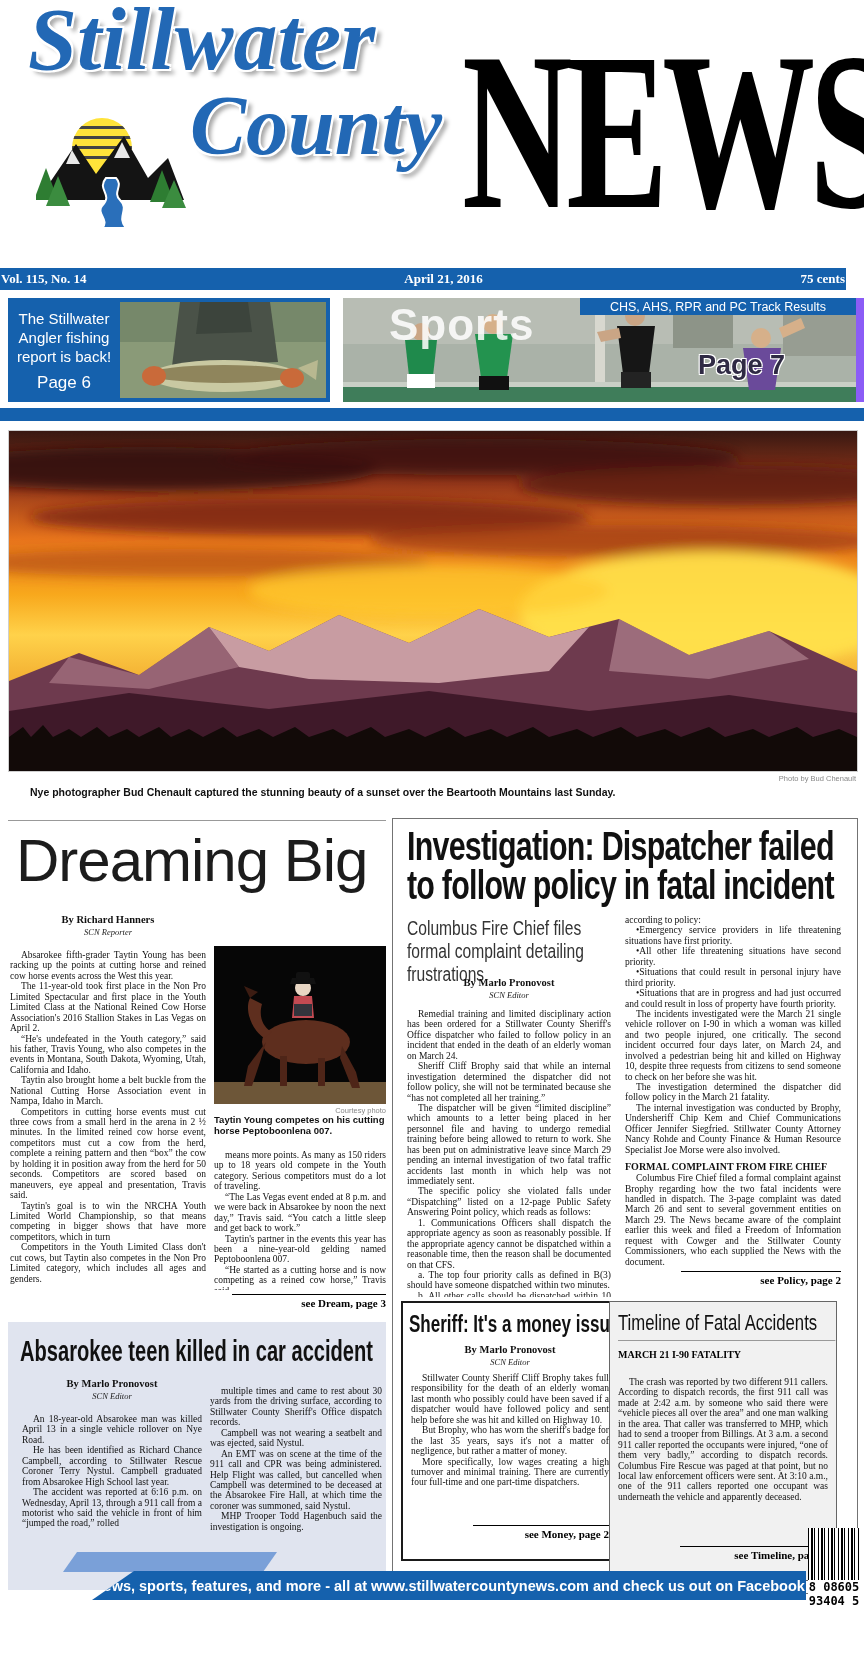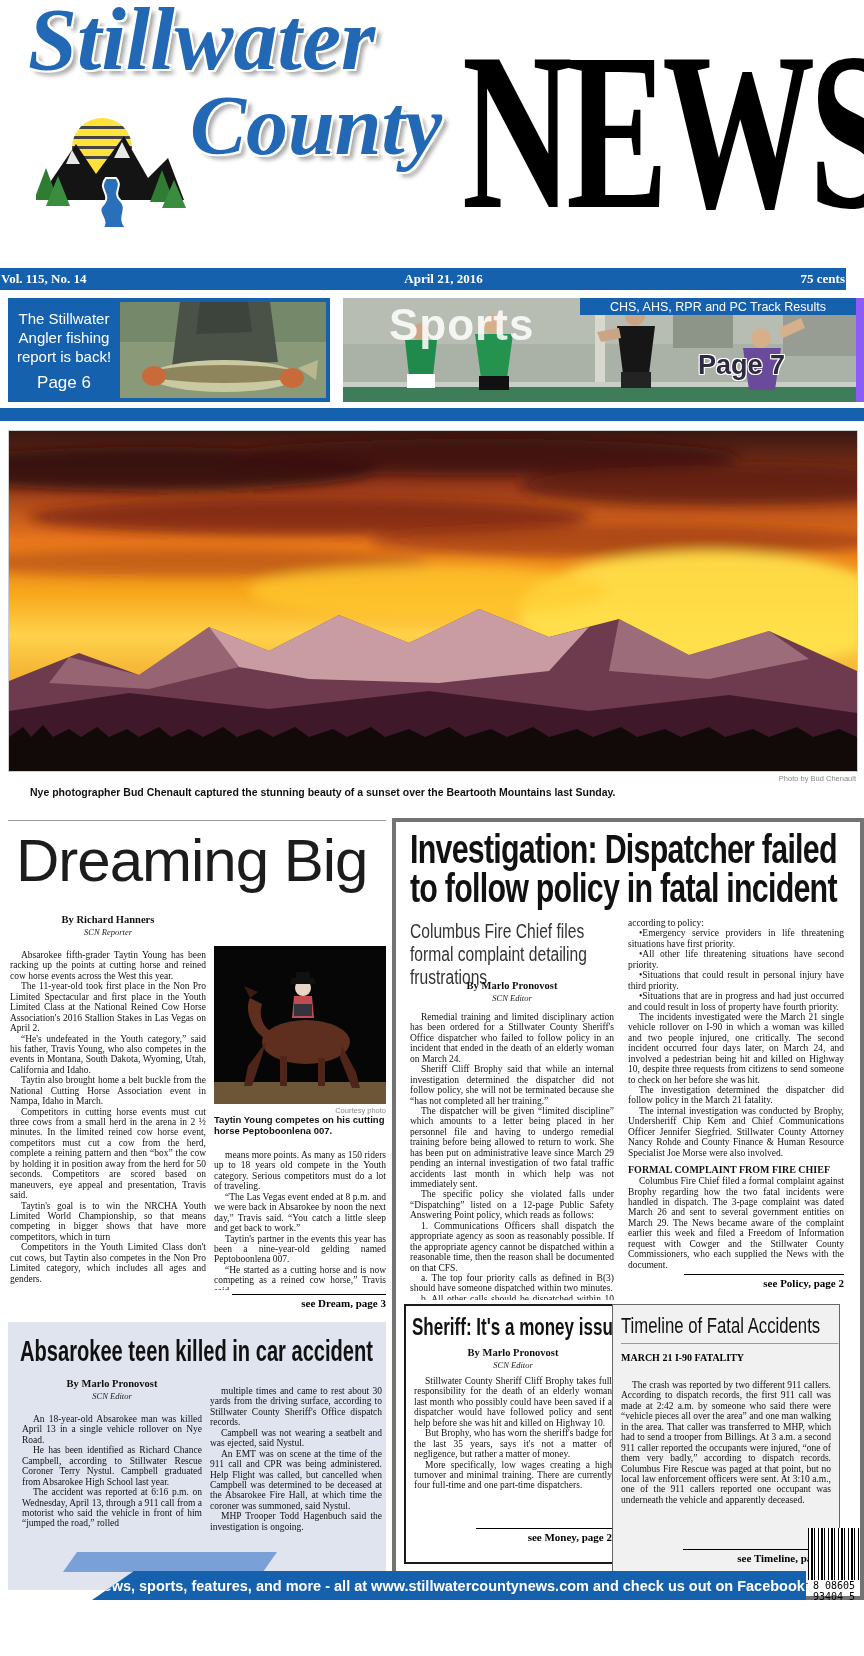--- a/index.html
+++ b/index.html
@@ -28,31 +28,31 @@
   .news-body p{margin:0;text-indent:11px;}
   .byline{font-family:"Liberation Serif",serif;font-weight:bold;font-size:10.5px;text-align:center;color:#111;}
   .byline-title{font-family:"Liberation Serif",serif;font-style:italic;font-size:8.5px;text-align:center;color:#222;margin-top:2px;}
   .jump{font-family:"Liberation Serif",serif;font-weight:bold;font-size:11px;text-align:right;
     border-top:1.5px solid #000;padding-top:2px;color:#000;}
   .photo-credit{font-size:7.5px;color:#888;text-align:right;}
   .photo-caption{font-weight:bold;font-size:9.5px;line-height:1.18;color:#111;}
   .cond{transform-origin:0 0;white-space:nowrap;}
   .section-head{font-family:"Liberation Serif",serif;font-weight:bold;font-size:10px;margin:6px 0 1px 0;}
 
-  .inv-box{border:4px solid #737373;background:#fff;}
+  .inv-box{border:1px solid #737373;background:#fff;}
   .sheriff-box{border:2px solid #1a1a1a;background:#fff;}
   .timeline-box{border:1px solid #666;background:#f1f1f1;}
   .teen-box{background:#e0e4ef;}
 
   .footerbar{background:#1561ad;color:#fff;font-weight:bold;font-size:14.5px;
     display:flex;align-items:center;justify-content:center;
     clip-path:polygon(42px 0,100% 0,100% 100%,0 100%);}
   .footer-accent{background:#7aa0d8;transform:skewX(-35deg);}
   .barcode-bars{background:repeating-linear-gradient(90deg,#000 0 1.5px,#fff 1.5px 3px,#000 3px 5px,#fff 5px 6.5px,#000 6.5px 7.5px,#fff 7.5px 10px);}
-  .barcode-num{font-family:"DejaVu Sans Mono",monospace;font-size:10px;text-align:center;color:#000;}
+  .barcode-num{font-family:"DejaVu Sans Mono",monospace;font-size:12px;text-align:center;color:#000;font-weight:bold;}
 </style>
 </head>
 <body>
 
 <div id="page">
 
   <div class="abs" style="left:0;top:88;width:864px;height:178px;">
     <div class="abs mast-word" style="left:28px;top:-4px;font-size:88px;line-height:1;">Stillwater</div>
     <div class="abs mast-word" style="left:190px;top:84px;font-size:84px;line-height:1;">County</div>
     <div class="abs news-word" style="left:462px;top:18px;">NEWS</div>

